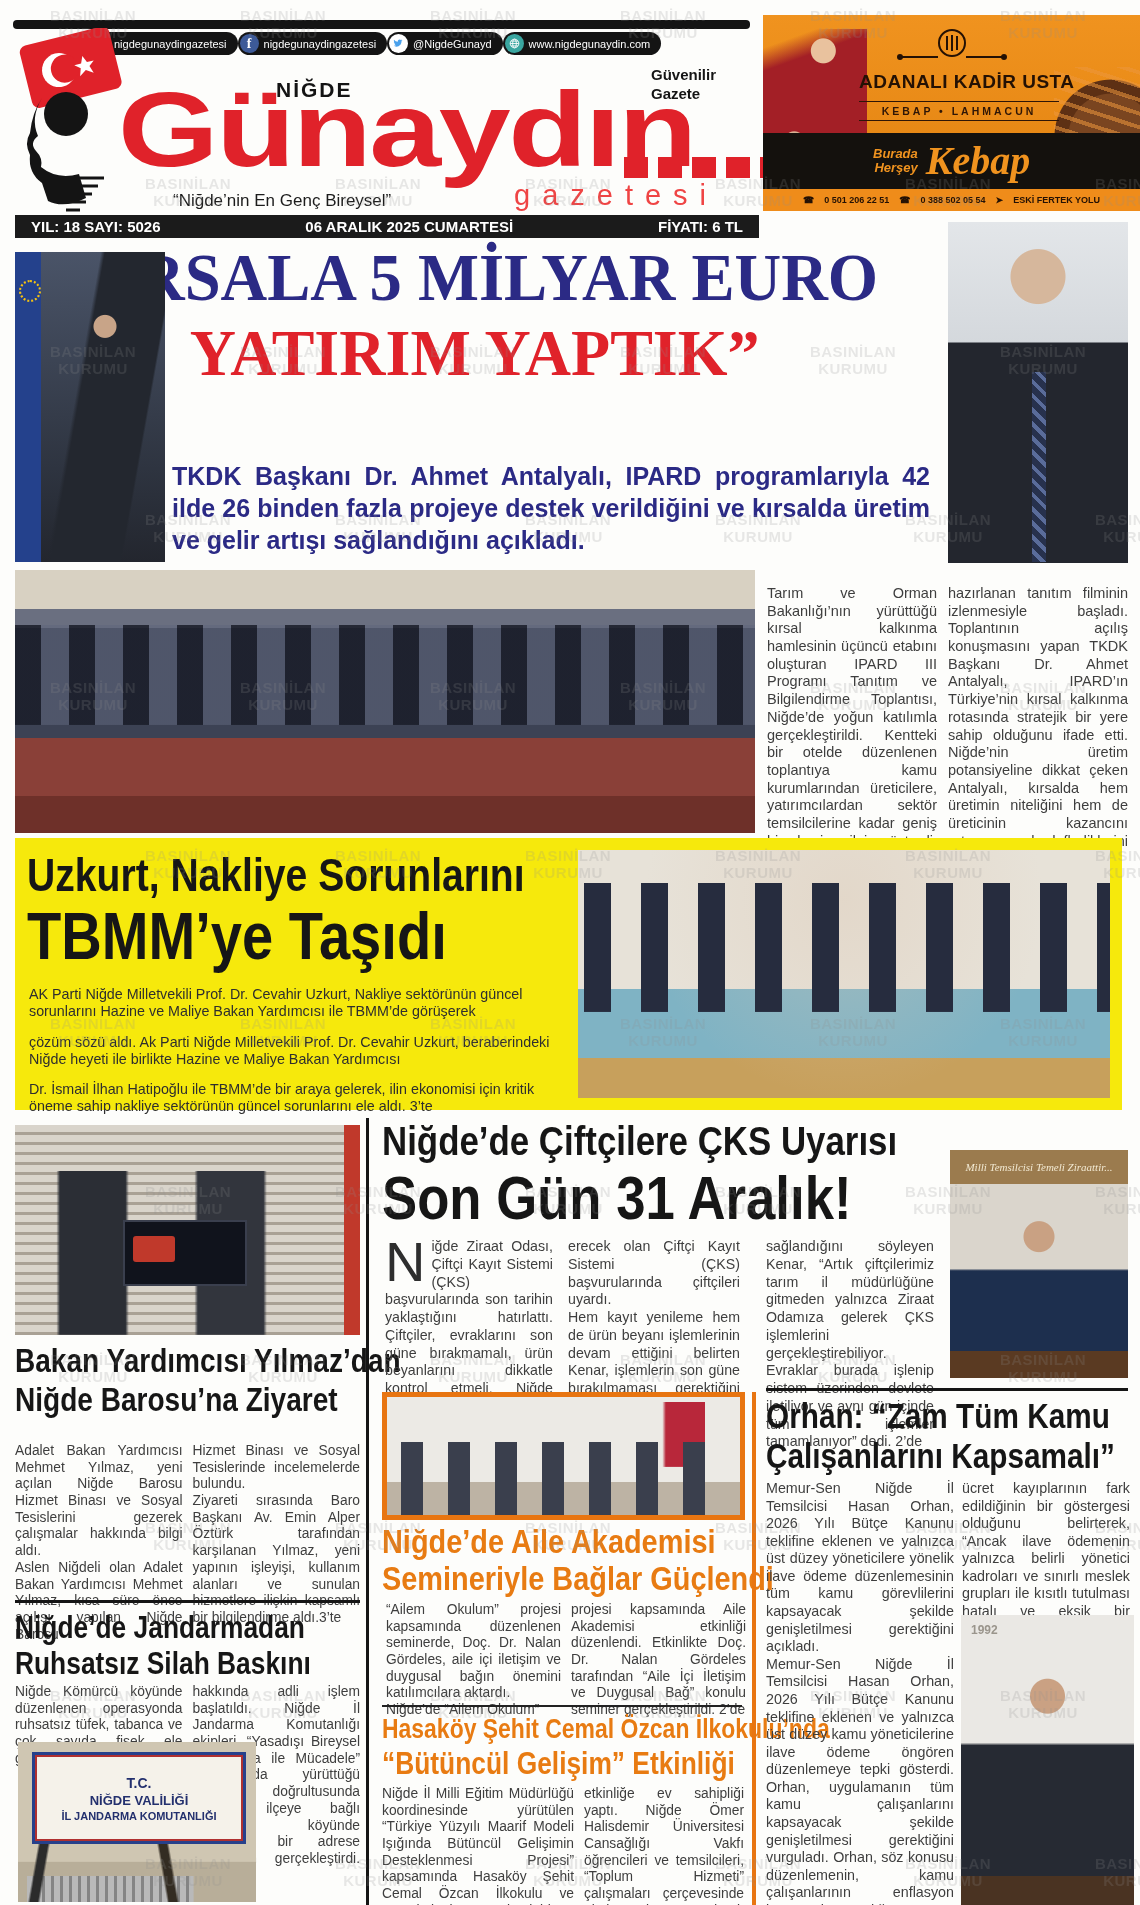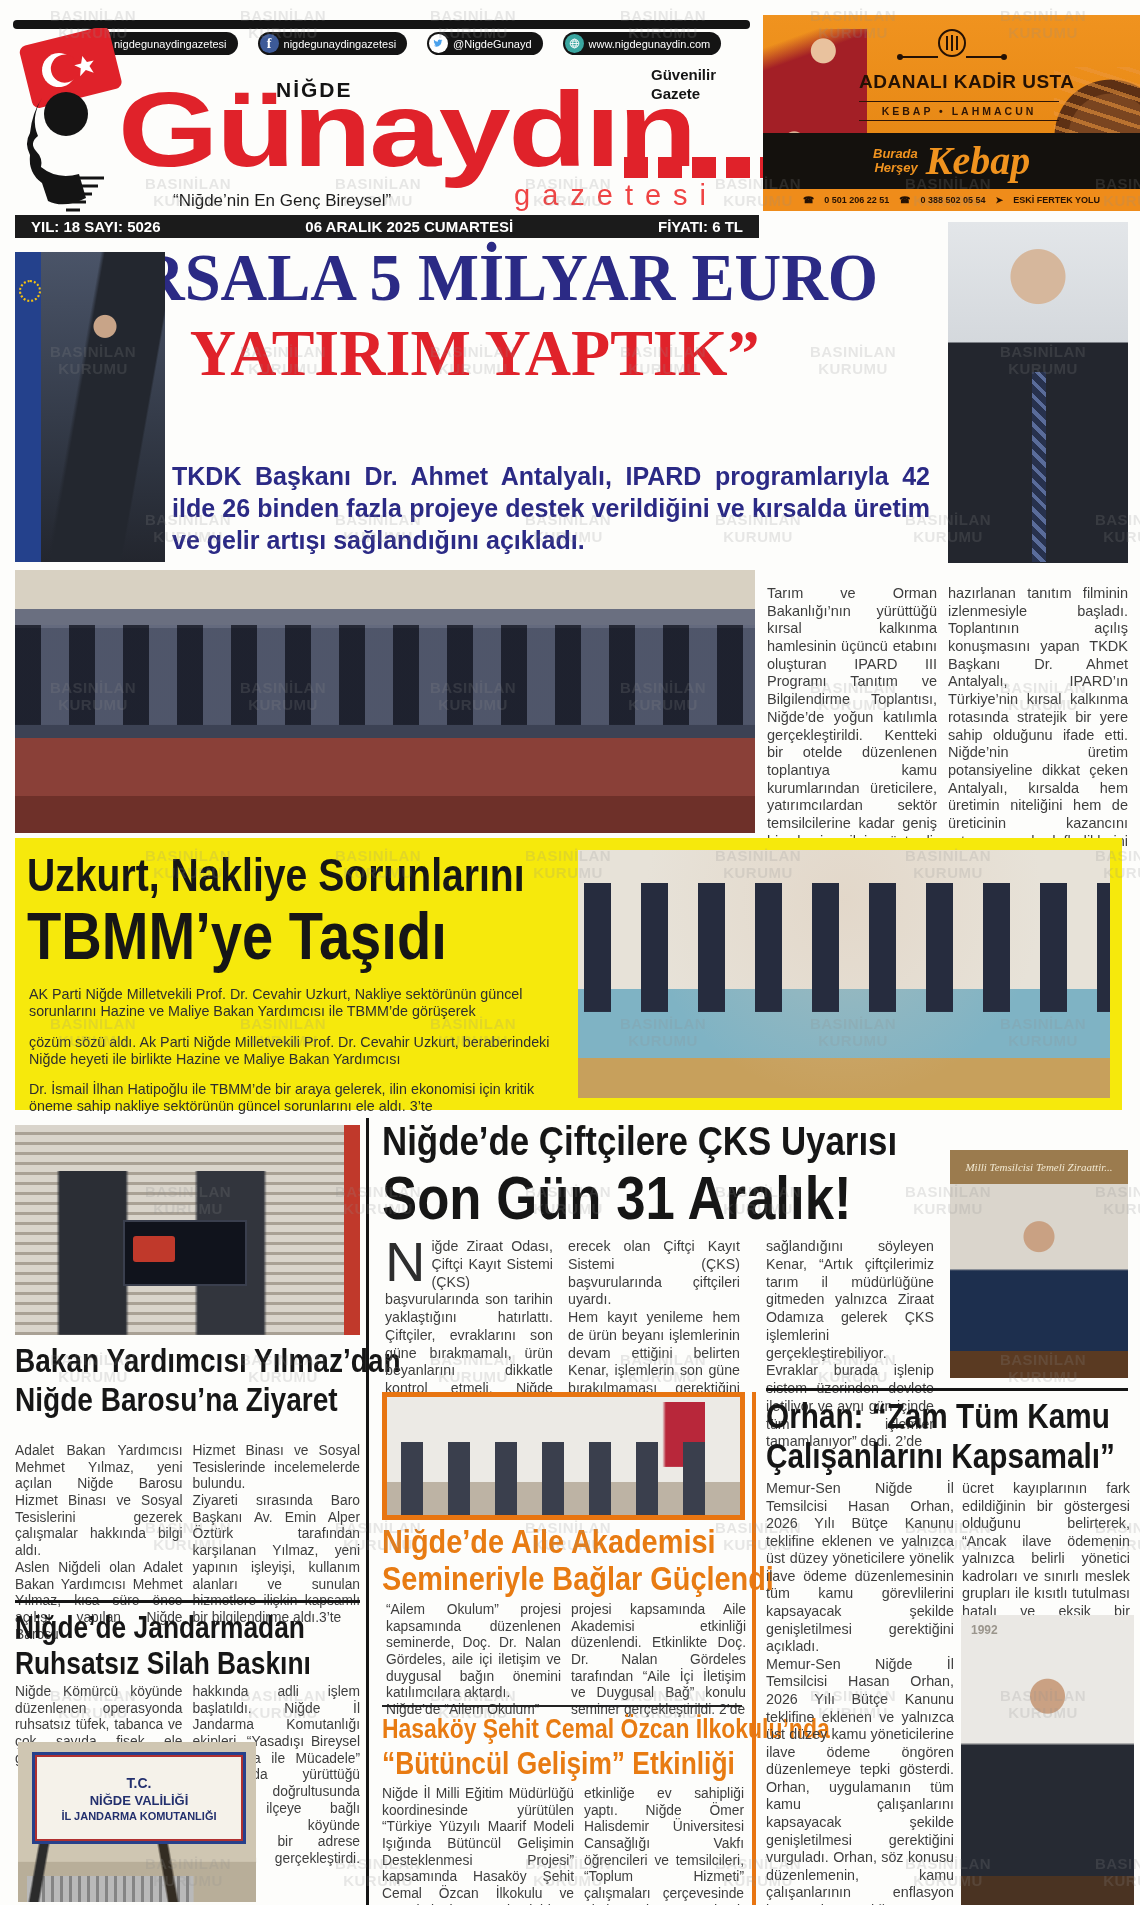--- a/index.html
+++ b/index.html
@@ -5,21 +5,21 @@
   html,body{margin:0;padding:0;background:#ffffff;}
   .page{position:relative;width:1140px;height:1905px;overflow:hidden;background:#fdfdfb;
         font-family:"Liberation Sans",sans-serif;color:#3e3e3e;}
   .abs{position:absolute;}
   
   #wm{position:absolute;inset:0;z-index:40;pointer-events:none;}
   .wmitem{position:absolute;width:150px;text-align:center;font-weight:bold;font-size:15px;
           line-height:1.12;color:#8f8f8f;opacity:.20;letter-spacing:.5px;}
   
   .top-rule{left:13px;top:20px;width:737px;height:9px;background:#141414;border-radius:4px;}
-  .social-row{left:88px;top:32px;width:662px;height:24px;display:flex;gap:20px;}
+  .social-row{left:88px;top:32px;width:662px;height:24px;display:flex;gap:0;}
   .pill{background:#141414;color:#fff;border-radius:12px;height:23px;display:flex;align-items:center;
         padding:0 11px 0 2px;font-size:11px;white-space:nowrap;}
   .pill .sicon{width:19px;height:19px;border-radius:50%;margin-right:5px;display:flex;
         align-items:center;justify-content:center;flex:0 0 auto;}
   .sicon.ig{background:radial-gradient(circle at 30% 78%, #fed373 8%, #f15245 45%, #d92e7f 72%, #9b36b7 100%);}
   .sicon.fb{background:#3d5a98;color:#fff;font-family:"Liberation Serif",serif;font-weight:bold;font-size:14px;}
   .sicon.tw{background:#ffffff;}
   .sicon.gl{background:#3aa6a0;}
   .ig-in{width:9px;height:9px;border:1.6px solid #fff;border-radius:3px;}
   .flag-svg{left:8px;top:28px;width:132px;height:188px;}

